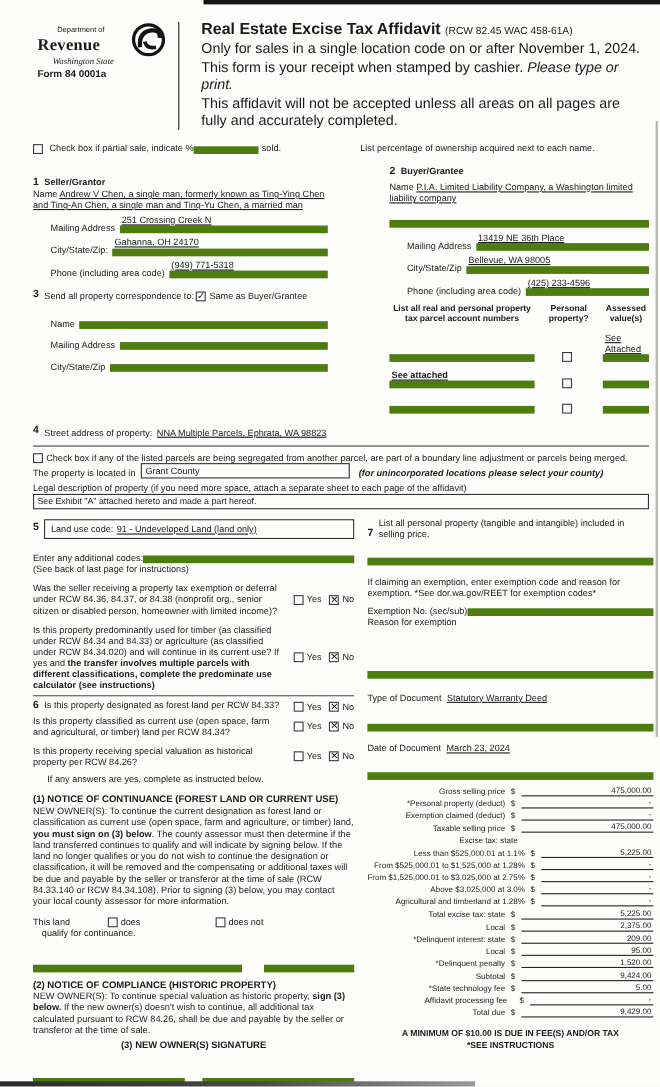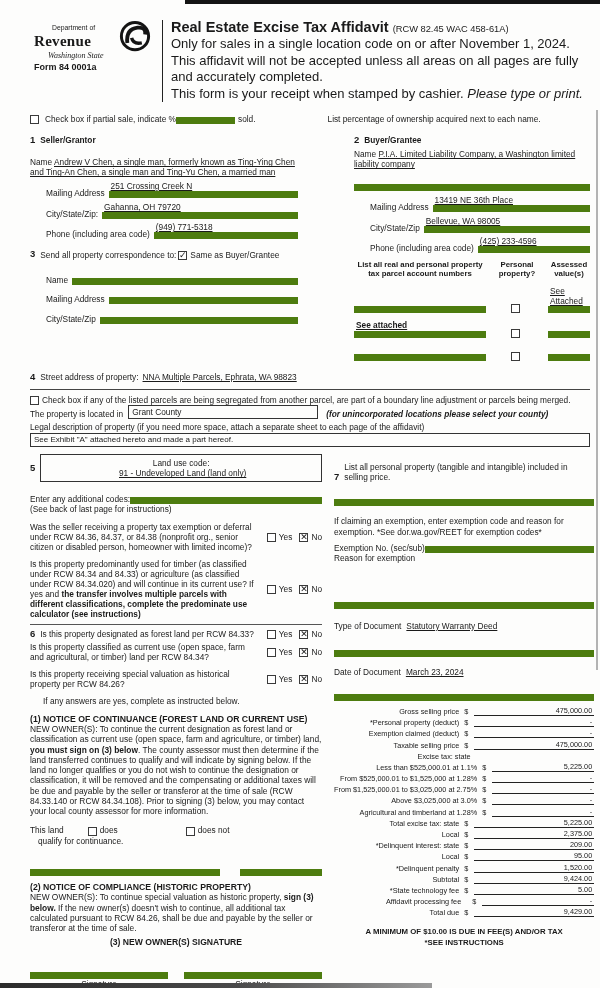--- a/index.html
+++ b/index.html
@@ -11,21 +11,21 @@
     background:linear-gradient(to right,#2b2b2b,#4a4a4a 55%,#9a9a9a);}
   .artifact-right{position:absolute;top:110px;right:2px;width:2px;height:560px;background:#777;opacity:.55;}
   
   .hdr{display:flex;margin:6px 0 4px 4px;}
   .hdr-logo{width:118px;flex:none;position:relative;padding-top:4px;}
   .hdr-logo .dept{font-size:6.8px;margin-left:18px;}
   .hdr-logo .rev{font-family:"Liberation Serif",serif;font-weight:bold;font-size:15px;letter-spacing:.3px;}
   .hdr-logo .st{font-family:"Liberation Serif",serif;font-style:italic;font-size:8px;margin-left:14px;}
   .hdr-logo .frm{font-weight:bold;font-size:9px;margin-top:2px;}
   .hdr-logo svg{position:absolute;top:0;left:84px;}
-  .hdr-title{border-left:1.5px solid #222;padding-left:8px;margin-left:10px;}
+  .hdr-title{border-left:1.5px solid #222;padding-left:20px;margin-left:10px;}
   .hdr-title .t1{font-weight:bold;font-size:14.5px;line-height:1.05;}
   .hdr-title .t1 .rcw{font-weight:normal;font-size:9.3px;}
   .hdr-title .nt{font-size:13px;margin-top:1px;}
   
   .row{display:flex;align-items:flex-end;}
   .fill{flex:1;border-bottom:7px solid #4d7c0f;min-height:9px;padding:0 2px;}
   .fill.nx{flex:none;}
   .uval{text-decoration:underline;}
   .b{font-weight:bold;}
   .i{font-style:italic;}
@@ -97,47 +97,47 @@
       </svg>
       <div class="dept">Department of</div>
       <div class="rev">Revenue</div>
       <div class="st">Washington State</div>
       <div class="frm">Form 84 0001a</div>
     </div>
     <div class="hdr-title">
       <div class="t1"><span>Real Estate Excise Tax Affidavit</span>
         <span class="rcw">(RCW 82.45 WAC 458-61A)</span></div>
       <div class="nt">Only for sales in a single location code on or after November 1, 2024.</div>
+      <div class="nt"><span>This form is your receipt when stamped by cashier. </span><span class="i">Please type or print.</span></div>
       <div class="nt">This affidavit will not be accepted unless all areas on all pages are fully and accurately completed.</div>
-      <div class="nt"><span>This form is your receipt when stamped by cashier. </span><span class="i">Please type or print.</span></div>
     </div>
   </div>
 
   <div class="row" style="margin-top:6px;">
     <span class="cb">
         <i></i>
       </span>
     <span style="padding-left:3px;">Check box if partial sale, indicate %</span>
     <span class="fill nx" style="width:55px;"></span>
     <span style="padding-left:3px;">sold.</span>
     <span style="margin-left:72px;">List percentage of ownership acquired next to each name.</span>
   </div>
 
   <div class="grid-top">
     <div class="col-l1">
-      <div style="margin-top:2px;"><span class="secn">1</span><span class="sect">Seller/Grantor</span></div>
-      <div style="margin-top:12px;"><span>Name</span>
+      <div style="margin-top:12px;"><span class="secn">1</span><span class="sect">Seller/Grantor</span></div>
+      <div style="margin-top:0;"><span>Name</span>
         <span class="uval">Andrew V Chen, a single man, formerly known as Ting-Ying Chen and Ting-An Chen, a single man and Ting-Yu Chen, a married man</span></div>
       <div class="frow">
           <span class="lab">Mailing Address</span>
         <span class="fill"><span class="uval">251 Crossing Creek N</span></span>
         </div>
       <div class="frow">
           <span class="lab">City/State/Zip:</span>
-        <span class="fill"><span class="uval">Gahanna, OH 79720</span></span>
+        <span class="fill"><span class="uval">Gahanna, OH 24170</span></span>
         </div>
       <div class="frow">
           <span class="lab">Phone (including area code)</span>
         <span class="fill"><span class="uval">(949) 771-5318</span></span>
         </div>
 
       <div class="row" style="margin-top:9px;">
         <span class="secn">3</span>
         <span>Send all property correspondence to:</span>
         <span class="cb" style="margin-left:2px;">
@@ -238,21 +238,21 @@
     <span>The property is located in</span>
     <span class="boxline" style="width:182px;margin-left:5px;">Grant County</span>
     <span class="b i" style="margin-left:8px;">(for unincorporated locations please select your county)</span>
   </div>
   <div style="margin-top:3px;">Legal description of property (if you need more space, attach a separate sheet to each page of the affidavit)</div>
   <div class="boxline" style="margin-top:1px;font-size:8px;">See Exhibit "A" attached hereto and made a part hereof.</div>
 
   <div class="grid-main" style="margin-top:7px;">
     <div class="col-l2 row">
       <span class="secn" style="align-self:center;">5</span>
-      <span class="luc-box row" style="align-items:center;flex-direction:column;">
+      <span class="luc-box row" style="align-items:center;">
         <span>Land use code:</span>
         <span class="uval" style="margin-left:3px;">91 - Undeveloped Land (land only)</span>
       </span>
     </div>
     <div class="col-r2 row">
       <span class="secn">7</span>
       <span>List all personal property (tangible and intangible) included in selling price.</span>
     </div>
   </div>
 
@@ -355,21 +355,21 @@
         </span>
       </div>
 
       <div style="margin-top:6px;padding-left:13px;">If any answers are yes, complete as instructed below.</div>
 
       <div class="notice-t">(1) NOTICE OF CONTINUANCE (FOREST LAND OR CURRENT USE)</div>
       <div class="notice-b"><span>NEW OWNER(S): To continue the current designation as forest land or classification as current use (open space, farm and agriculture, or timber) land, </span><span class="b">you must sign on (3) below</span><span>. The county assessor must then determine if the land transferred continues to qualify and will indicate by signing below. If the land no longer qualifies or you do not wish to continue the designation or classification, it will be removed and the compensating or additional taxes will be due and payable by the seller or transferor at the time of sale (RCW 84.33.140 or RCW 84.34.108). Prior to signing (3) below, you may contact your local county assessor for more information.</span></div>
 
       <div class="row" style="margin-top:9px;flex-wrap:wrap;">
         <span>This land</span>
-        <span class="row" style="margin-left:24px;">
+        <span class="row" style="margin-left:34px;">
             <span class="cb">
               <i></i>
             </span>
             <span>does</span>
           </span>
         <span class="row" style="margin-left:68px;">
             <span class="cb">
               <i></i>
             </span>
             <span>does not</span>

